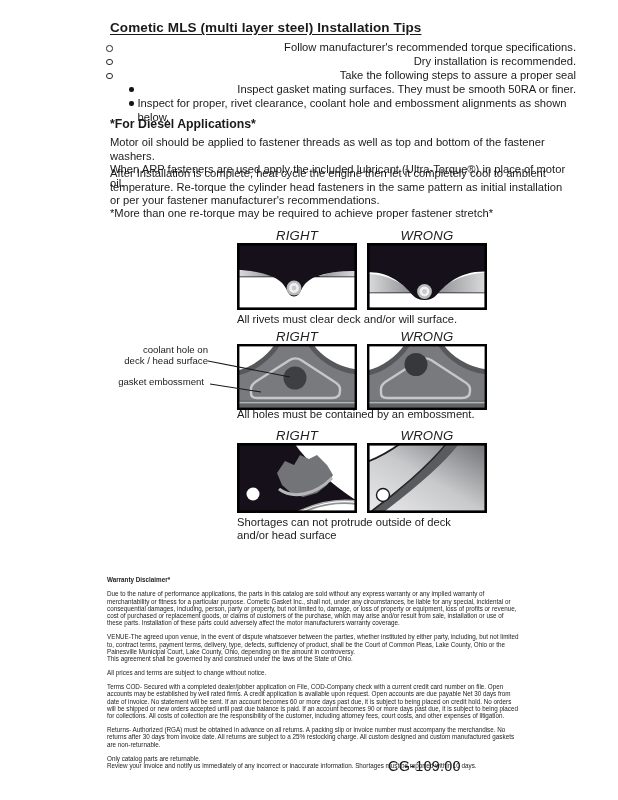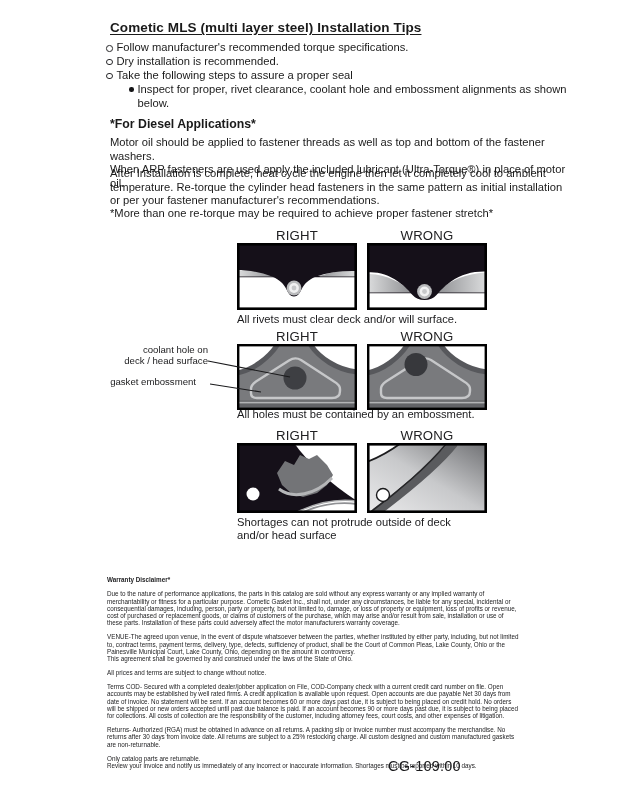--- a/index.html
+++ b/index.html
@@ -9,29 +9,29 @@
     overflow:hidden;
   }
   .abs{position:absolute;}
   
   .title{
     left:110px;top:20px;font-size:13.5px;font-weight:bold;
     text-decoration:underline;text-underline-offset:2px;letter-spacing:.1px;
   }
   
   .bullets{left:106px;top:41px;width:470px;font-size:11.2px;line-height:13.9px;}
-  .b,.sb{display:flex;align-items:flex-start;}
+  .b,.sb{display:flex;align-items:flex-start;justify-content:space-between;}
   .sb{margin-left:23px;}
   .ob{flex:0 0 auto;width:4.5px;height:4.5px;border:1.1px solid #2a2a2c;border-radius:50%;margin:4px 4px 0 0;}
   .fb{flex:0 0 auto;width:4.5px;height:4.5px;background:#141416;border-radius:50%;margin:4.5px 4px 0 0;}
   
   .h2{left:110px;top:117px;font-size:12.3px;font-weight:bold;}
   .para{left:110px;font-size:11.2px;line-height:13.6px;white-space:pre-line;width:460px;}
   
-  .dg-label{width:120px;text-align:center;font-size:13.2px;color:#212123;letter-spacing:.2px;}
+  .dg-label{width:120px;text-align:center;font-size:13.2px;color:#212123;letter-spacing:.2px;font-style:italic;}
   .cap{font-size:11.2px;line-height:13px;color:#1b1b1d;white-space:pre-line;}
   .panel{position:absolute;}
   .ann{width:112px;text-align:right;font-size:9.6px;line-height:10.8px;color:#1b1b1d;white-space:pre-line;}
   .leaders{position:absolute;left:0;top:0;pointer-events:none;}
   
   .disc{left:107px;top:576px;width:412px;font-size:6.3px;line-height:7.3px;color:#1c1c1e;}
   .disc .dh{font-weight:bold;margin:0 0 7px 0;}
   .disc p{margin:0 0 6.6px 0;white-space:pre-line;}
   .code{left:388px;top:758px;font-size:14.5px;color:#1b1b1d;letter-spacing:.2px;}
 </style>
@@ -47,20 +47,24 @@
       <span class="ob"></span>
       <span>Follow manufacturer's recommended torque specifications.</span>
     </div>
     <div class="b">
       <span class="ob"></span>
       <span>Dry installation is recommended.</span>
     </div>
     <div class="b">
       <span class="ob"></span>
       <span>Take the following steps to assure a proper seal</span>
+    </div>
+    <div class="sb">
+      <span class="fb"></span>
+      <span>Inspect gasket mating surfaces.  They must be smooth 50RA or finer.</span>
     </div>
     <div class="sb">
       <span class="fb"></span>
       <span>Inspect for proper, rivet clearance, coolant hole and embossment alignments as shown below.</span>
     </div>
   </div>
 
   <div class="abs h2">*For Diesel Applications*</div>
   <div class="abs para" style="top:136px;">Motor oil should be applied to fastener threads as well as top and bottom of the fastener washers.
 When ARP fasteners are used apply the included lubricant (Ultra-Torque®) in place of motor oil.</div>
@@ -110,21 +114,21 @@
     <rect x="1.3" y="1.3" width="117.4" height="64.4" fill="none" stroke="#000000" stroke-width="2.6"></rect>
   </svg>
 
   <div class="abs cap" style="left:237px;top:313px;">All rivets must clear deck and/or will surface.</div>
 
   <div class="abs dg-label" style="left:237px;top:329px;">RIGHT</div>
   <div class="abs dg-label" style="left:367px;top:329px;">WRONG</div>
 
   <div class="abs ann" style="left:96px;top:345px;">coolant hole on
 deck / head surface</div>
-  <div class="abs ann" style="left:84px;top:377px;">gasket embossment</div>
+  <div class="abs ann" style="left:92px;top:377px;">gasket embossment</div>
 
   <svg class="panel" style="left:237px;top:344px;" width="120" height="66" viewBox="0 0 120 66">
     <defs>
         <clipPath id="clipP2a">
           <rect x="0" y="0" width="120" height="66"></rect>
         </clipPath>
       </defs>
     <g clip-path="url(#clipP2a)">
       <rect x="0" y="0" width="120" height="66" fill="#ffffff"></rect>
       <path d="M0,66 V29 C16,26 32,14 41,0 H73 C82,14 100,26 120,28 V66 Z" fill="var(--gasket-gray)"></path>

